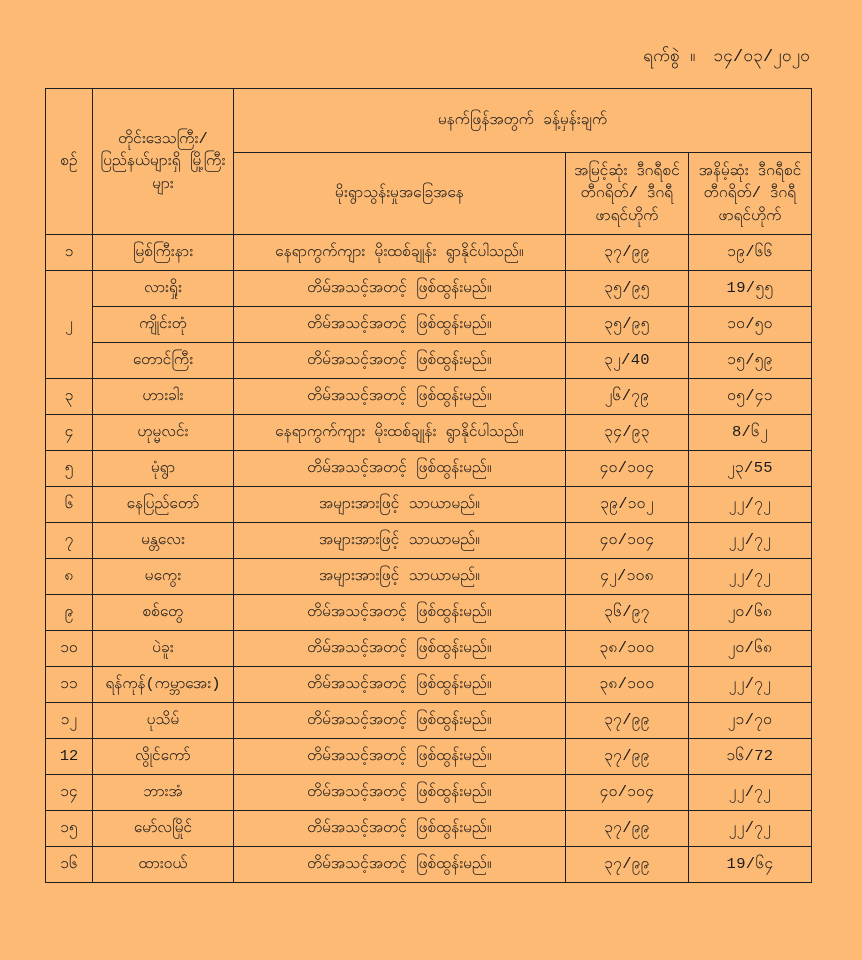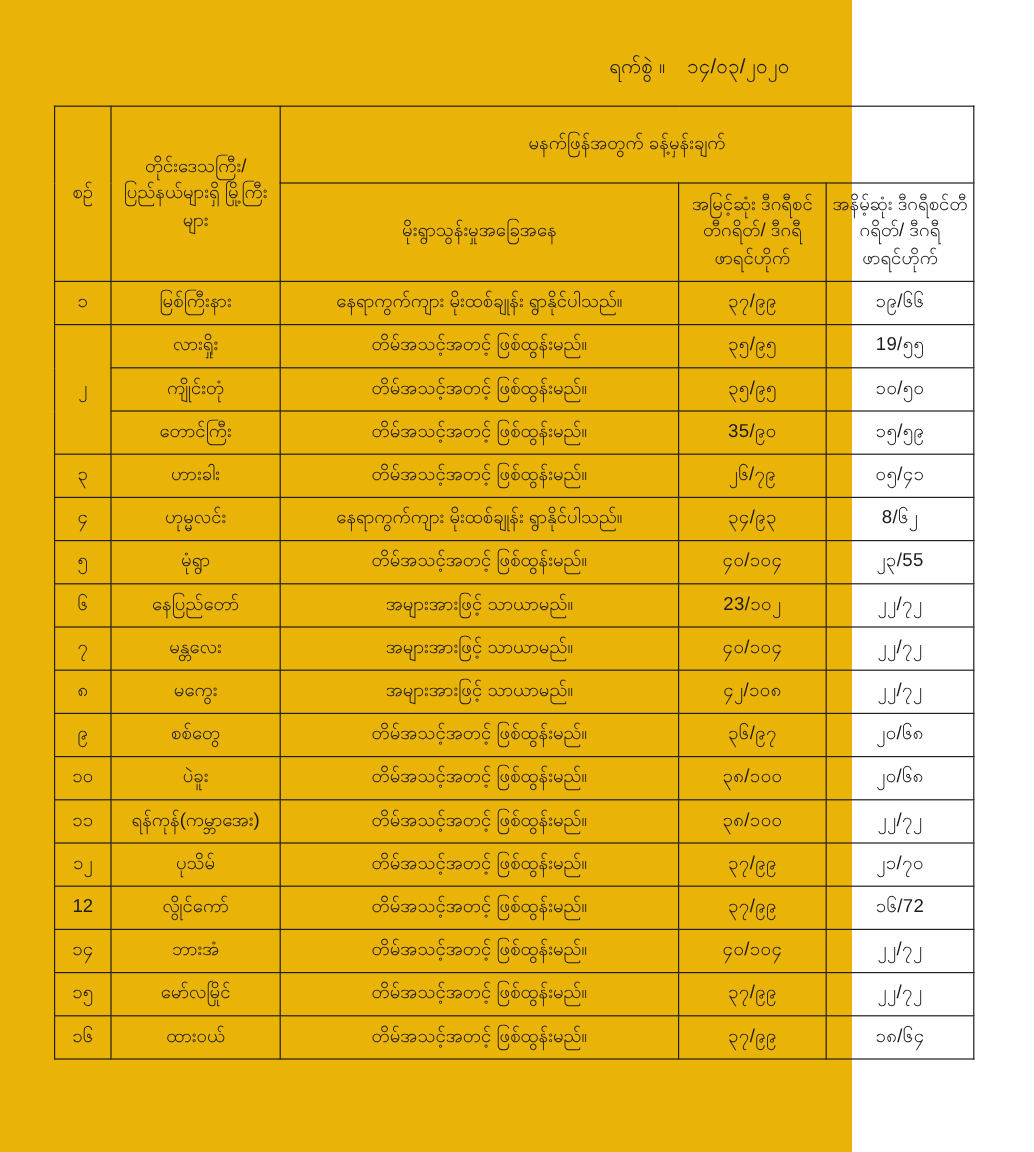--- a/index.html
+++ b/index.html
@@ -4,24 +4,25 @@
 <style>
   html, body {
     margin: 0;
     padding: 0;
     background: #ffffff;
     font-family: "Liberation Sans", "DejaVu Sans", sans-serif;
     color: #1b1b1b;
   }
   .page {
     position: relative;
-    width: 710px;
+    width: 862px;
     height: 960px;
-    background: #eab308;
+    background: #fdba74;
     box-sizing: border-box;
+    font-family: Liberation Mono, monospace;
   }
   .date-line {
     position: absolute;
     top: 44px;
     right: 52px;
     font-size: 17px;
     letter-spacing: 0.2px;
     white-space: nowrap;
   }
   .date-line .date-value { margin-left: 18px; }
@@ -103,21 +104,21 @@
     </tr>
     <tr class="data-row">
       <td>ကျိုင်းတုံ</td>
       <td>တိမ်အသင့်အတင့် ဖြစ်ထွန်းမည်။</td>
       <td class="temp-cell">၃၅/၉၅</td>
       <td class="temp-cell">၁၀/၅၀</td>
     </tr>
     <tr class="data-row">
       <td>တောင်ကြီး</td>
       <td>တိမ်အသင့်အတင့် ဖြစ်ထွန်းမည်။</td>
-      <td class="temp-cell">35/၉၀</td>
+      <td class="temp-cell">၃၂/40</td>
       <td class="temp-cell">၁၅/၅၉</td>
     </tr>
     <tr class="data-row">
       <td>၃</td>
       <td>ဟားခါး</td>
       <td>တိမ်အသင့်အတင့် ဖြစ်ထွန်းမည်။</td>
       <td class="temp-cell">၂၆/၇၉</td>
       <td class="temp-cell">၀၅/၄၁</td>
     </tr>
     <tr class="data-row">
@@ -131,21 +132,21 @@
       <td>၅</td>
       <td>မုံရွာ</td>
       <td>တိမ်အသင့်အတင့် ဖြစ်ထွန်းမည်။</td>
       <td class="temp-cell">၄၀/၁၀၄</td>
       <td class="temp-cell">၂၃/55</td>
     </tr>
     <tr class="data-row">
       <td>၆</td>
       <td>နေပြည်တော်</td>
       <td>အများအားဖြင့် သာယာမည်။</td>
-      <td class="temp-cell">23/၁၀၂</td>
+      <td class="temp-cell">၃၉/၁၀၂</td>
       <td class="temp-cell">၂၂/၇၂</td>
     </tr>
     <tr class="data-row">
       <td>၇</td>
       <td>မန္တလေး</td>
       <td>အများအားဖြင့် သာယာမည်။</td>
       <td class="temp-cell">၄၀/၁၀၄</td>
       <td class="temp-cell">၂၂/၇၂</td>
     </tr>
     <tr class="data-row">
@@ -202,17 +203,17 @@
       <td>မော်လမြိုင်</td>
       <td>တိမ်အသင့်အတင့် ဖြစ်ထွန်းမည်။</td>
       <td class="temp-cell">၃၇/၉၉</td>
       <td class="temp-cell">၂၂/၇၂</td>
     </tr>
     <tr class="data-row">
       <td>၁၆</td>
       <td>ထားဝယ်</td>
       <td>တိမ်အသင့်အတင့် ဖြစ်ထွန်းမည်။</td>
       <td class="temp-cell">၃၇/၉၉</td>
-      <td class="temp-cell">၁၈/၆၄</td>
+      <td class="temp-cell">19/၆၄</td>
     </tr>
   </tbody>
     </table>
 </div>
 
 </body></html>

